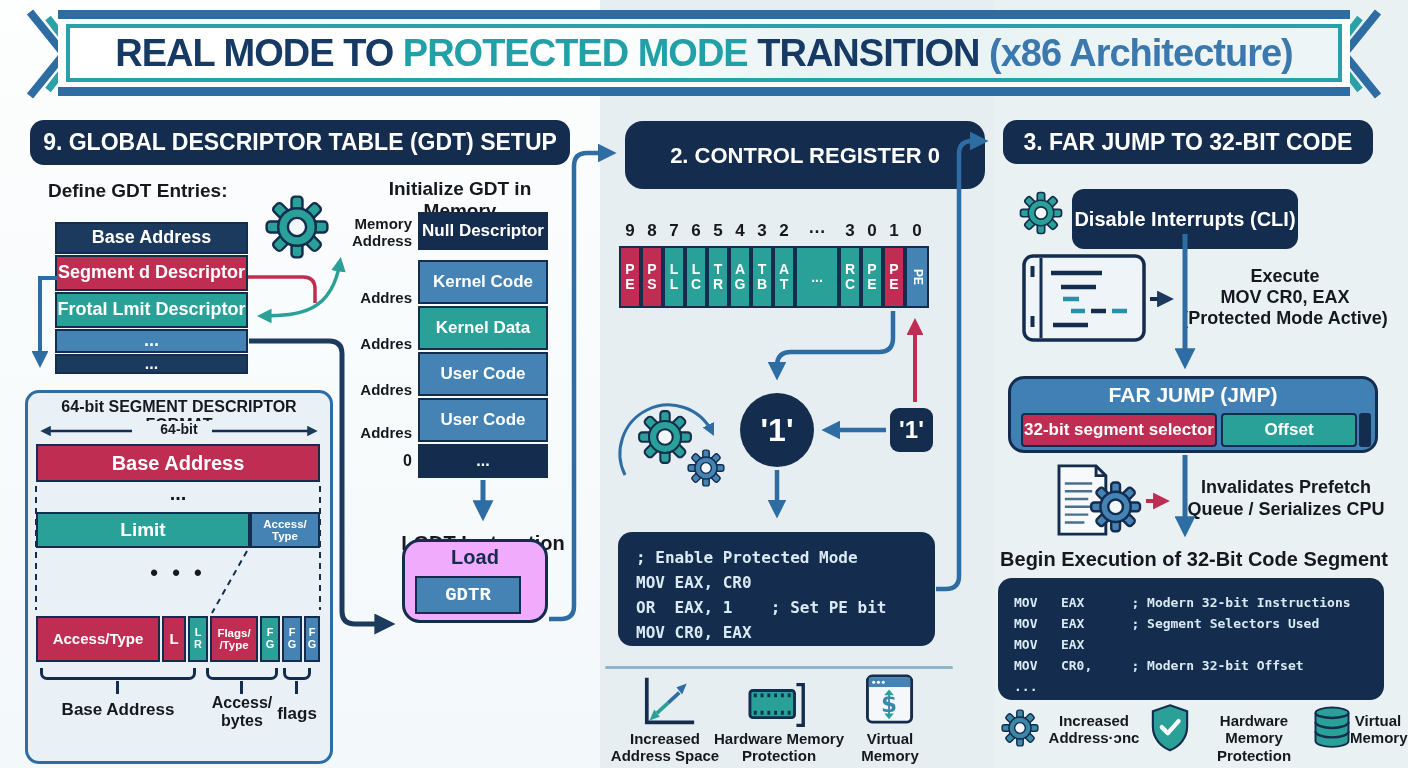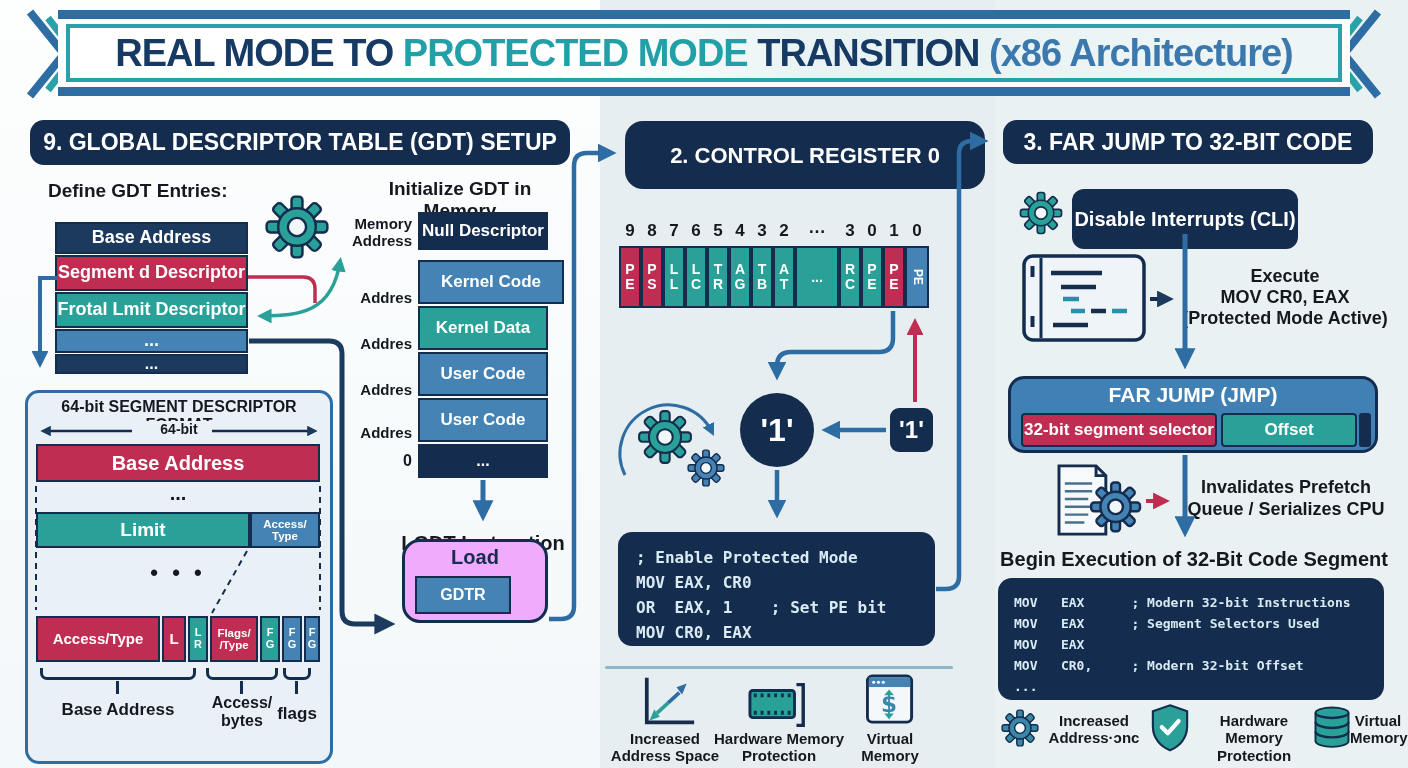--- a/index.html
+++ b/index.html
@@ -99,32 +99,32 @@
   <div class="abs z lbl" style="left:352px;top:178px;width:216px;font-size:19px;">Initialize GDT in Memory</div>
 
   <div class="abs z lbl" style="left:340px;top:215px;width:72px;font-size:15px;text-align:right;">Memory Address</div>
   <div class="abs z lbl" style="left:340px;top:289px;width:72px;font-size:15px;text-align:right;">Addres</div>
   <div class="abs z lbl" style="left:340px;top:335px;width:72px;font-size:15px;text-align:right;">Addres</div>
   <div class="abs z lbl" style="left:340px;top:381px;width:72px;font-size:15px;text-align:right;">Addres</div>
   <div class="abs z lbl" style="left:340px;top:424px;width:72px;font-size:15px;text-align:right;">Addres</div>
   <div class="abs z lbl" style="left:340px;top:452px;width:72px;font-size:16px;text-align:right;">0</div>
 
   <div class="abs z box bg-deep" style="left:418px;top:212px;width:130px;height:38px;font-size:17px;">Null Descriptor</div>
-  <div class="abs z box bg-blue" style="left:418px;top:260px;width:146px;height:44px;font-size:17px;">Kernel Code</div>
+  <div class="abs z box bg-blue" style="left:418px;top:260px;width:130px;height:44px;font-size:17px;">Kernel Code</div>
   <div class="abs z box bg-teal" style="left:418px;top:306px;width:130px;height:44px;font-size:17px;">Kernel Data</div>
   <div class="abs z box bg-blue" style="left:418px;top:352px;width:130px;height:44px;font-size:17px;">User Code</div>
   <div class="abs z box bg-blue" style="left:418px;top:398px;width:130px;height:44px;font-size:17px;">User Code</div>
   <div class="abs z box bg-deep" style="left:418px;top:444px;width:130px;height:34px;font-size:16px;">...</div>
 
   <div class="abs z lbl" style="left:395px;top:532px;width:176px;font-size:20px;">LGDT Instruction</div>
 
   <div class="abs z" style="left:402px;top:539px;width:146px;height:84px;background:#f0abfc;
               border:3.5px solid #142c4d;border-radius:18px;">
     <div style="text-align:center;font-weight:bold;color:#142c4d;font-size:20px;margin-top:4px;">Load</div>
-    <div class="abs box bg-blue" style="left:10px;top:34px;width:96px;height:38px;font-size:16px;">GDTR</div>
+    <div class="abs box bg-blue" style="left:10px;top:34px;width:106px;height:38px;font-size:19px;font-family:Liberation Mono, monospace;">GDTR</div>
   </div>
 
   <div class="abs z" style="left:25px;top:390px;width:308px;height:374px;background:#e9f1f7;
               border:3px solid #2e6da4;border-radius:14px;"></div>
   <div class="abs z lbl" style="left:30px;top:398px;width:298px;font-size:16px;">64-bit SEGMENT DESCRIPTOR FORMAT</div>
   <div class="abs z lbl" style="left:140px;top:421px;width:78px;font-size:14px;background:#e9f1f7;">64-bit</div>
 
   <div class="abs z box bg-crimson" style="left:36px;top:444px;width:284px;height:38px;font-size:20px;">Base Address</div>
   <div class="abs z lbl" style="left:36px;top:482px;width:284px;height:26px;font-size:20px;">...</div>
   <div class="abs z box bg-teal" style="left:36px;top:512px;width:214px;height:36px;font-size:19px;">Limit</div>

